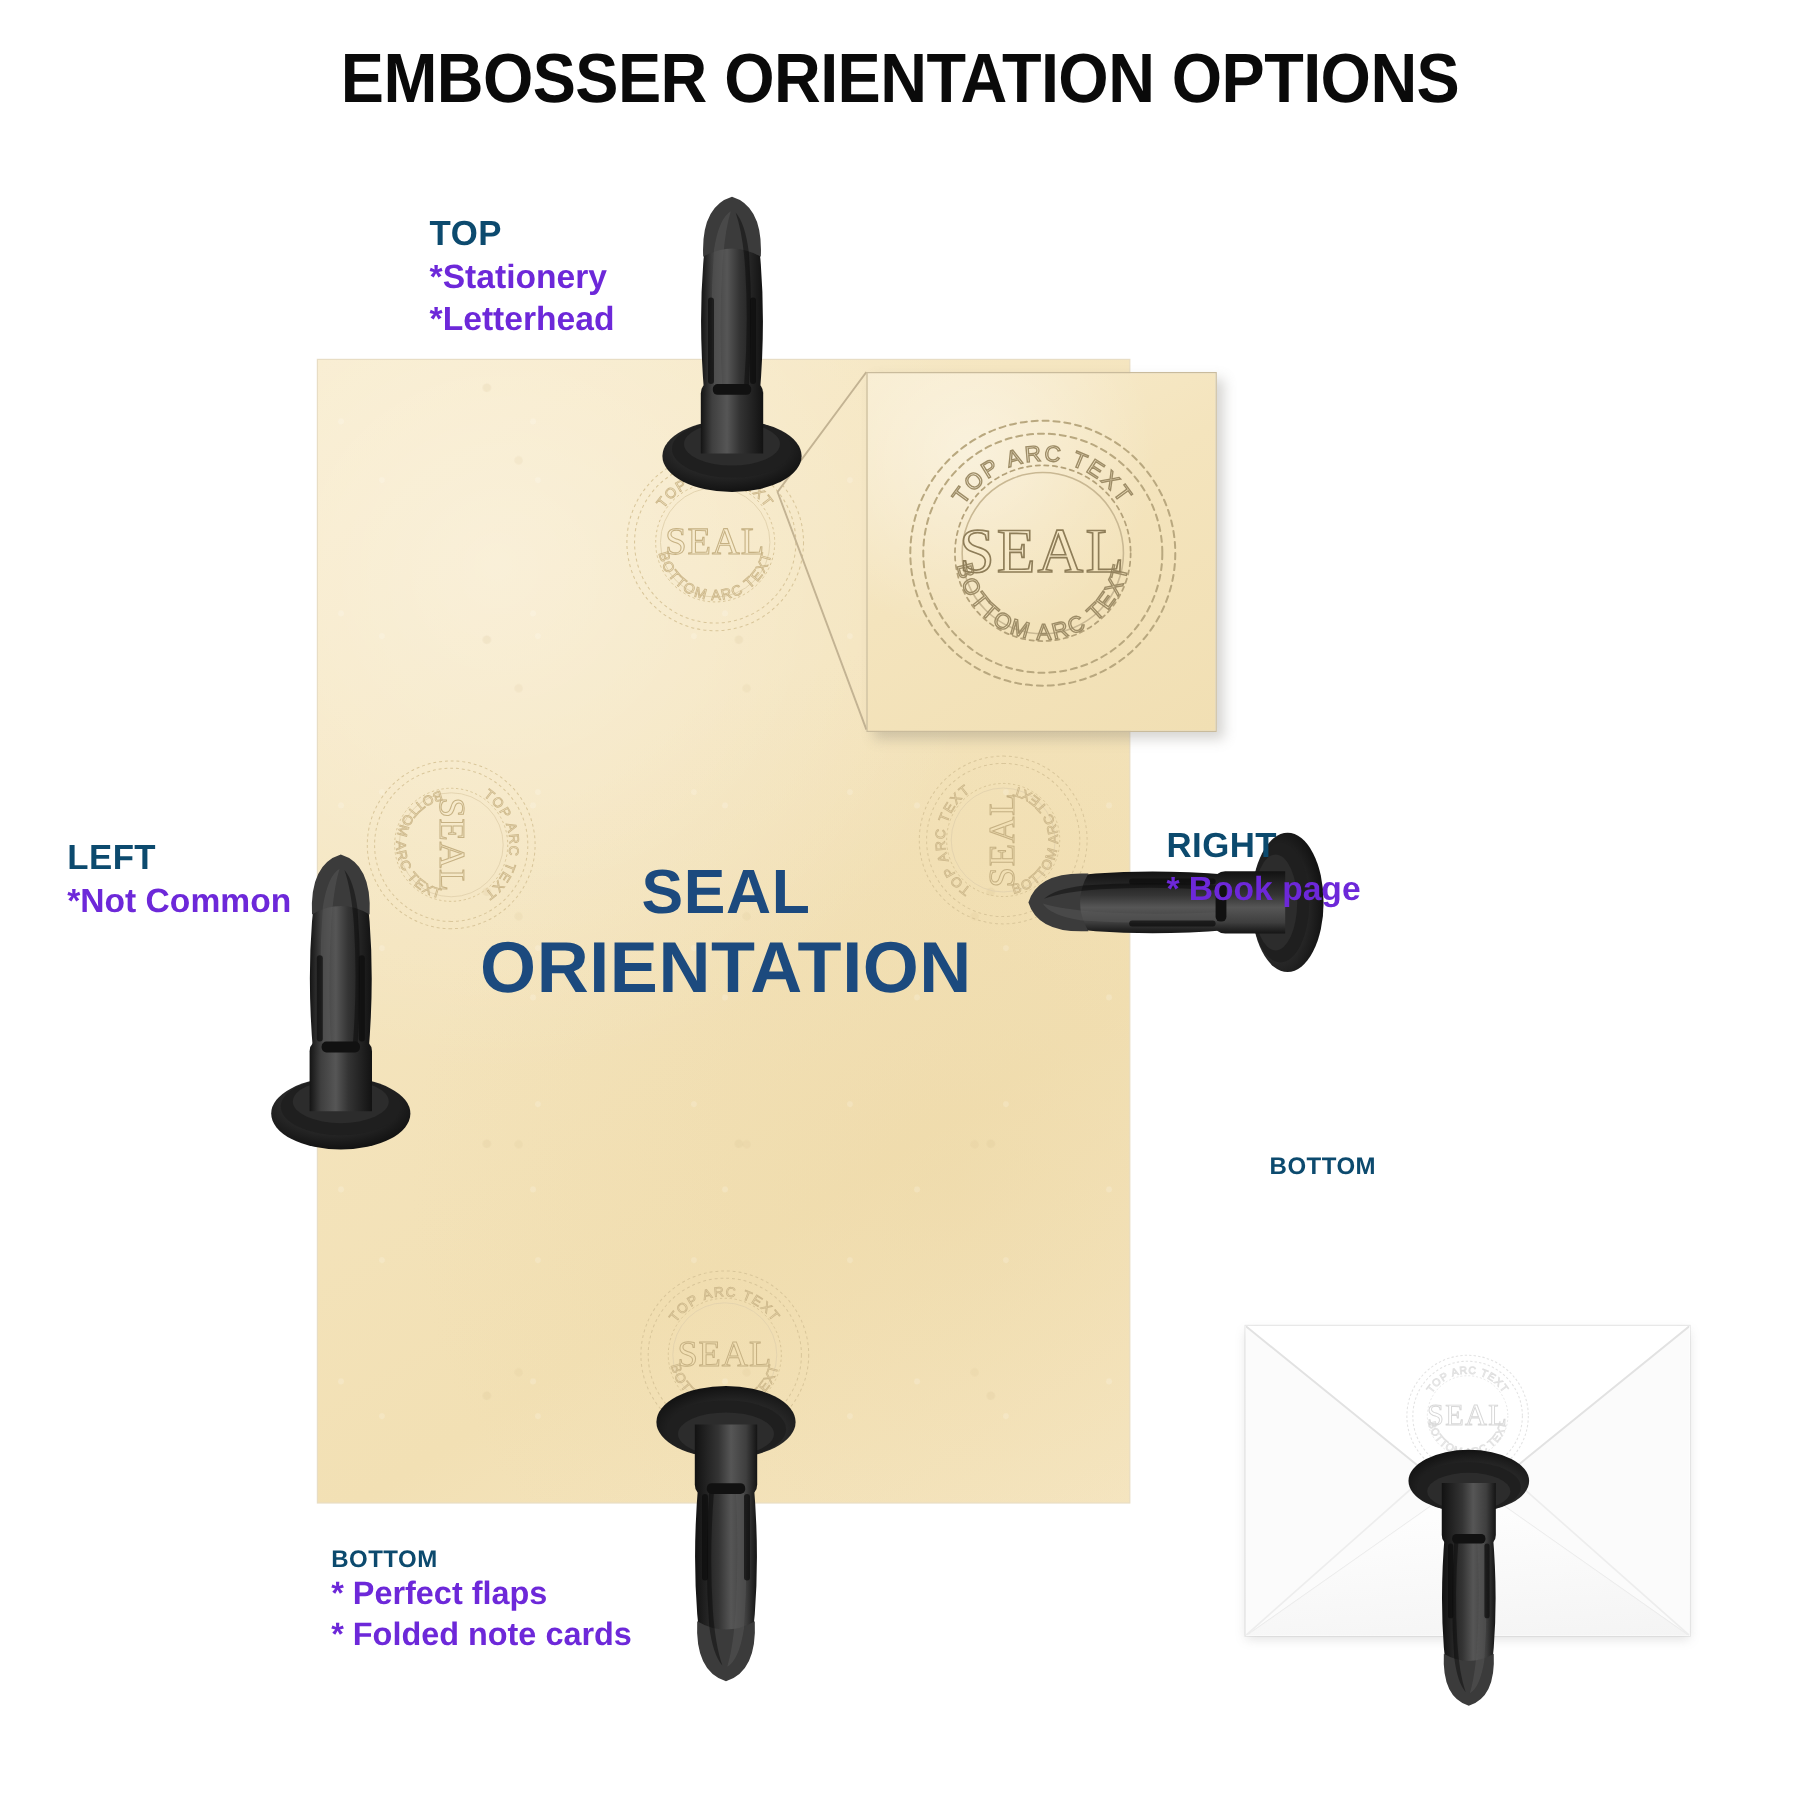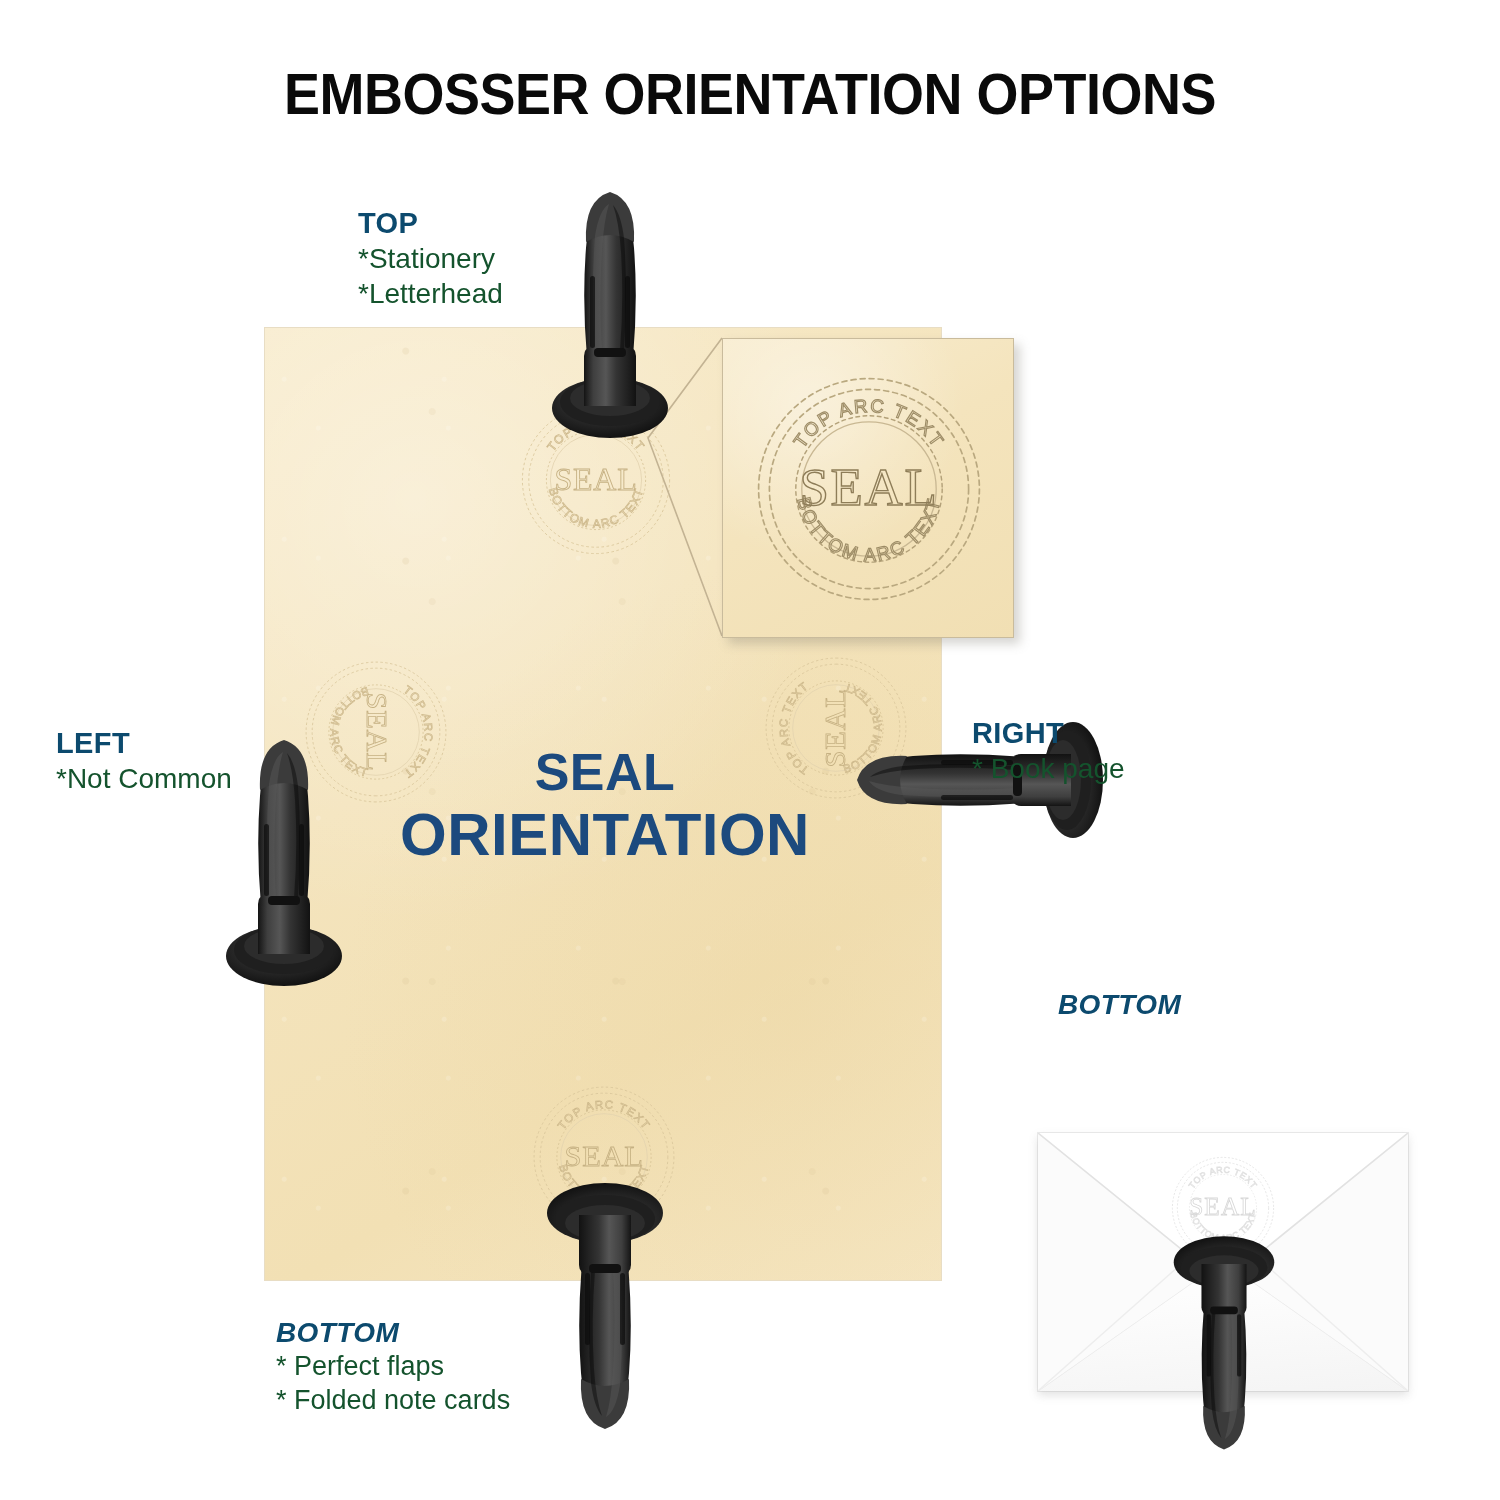--- a/index.html
+++ b/index.html
@@ -2,45 +2,45 @@
 <html><head>
 <meta charset="utf-8">
 <style>
   * { box-sizing: border-box; margin: 0; padding: 0; }
   html, body {
     width: 1500px; height: 1500px;
     background: #ffffff;
     font-family: "Liberation Sans", sans-serif;
     overflow: hidden;
   }
-  #stage { position: relative; width: 1500px; height: 1068px; background: #fff; margin-top: 28px; }
+  #stage { position: relative; width: 1500px; height: 1068px; background: #fff; }
 
   
   .title {
     position: absolute; left: 0; top: 32px; width: 1500px;
     text-align: center;
     font-family: "Liberation Sans", sans-serif;
     font-weight: bold;
     font-size: 58px;
     letter-spacing: -0.5px;
     color: #0a0a0a;
     transform: scaleX(0.93);
   }
 
   
   .callout { position: absolute; }
   .callout .hdr {
     font-weight: bold; font-size: 29px; color: #0c4a6e;
     letter-spacing: 0.4px; line-height: 1.22;
   }
   .callout .ln {
-    font-weight: normal; font-size: 28px; color: #14532d;
+    font-weight: bold; font-size: 28px; color: #6d28d9;
     line-height: 1.25; white-space: nowrap;
   }
-  .callout.big .hdr { font-size: 28px; font-style: italic; }
+  .callout.big .hdr { font-size: 20px; }
   .callout.big .ln { font-size: 27px; }
 
   #callout-top    { left: 358px; top: 178px; }
   #callout-left   { left: 56px;  top: 698px; }
   #callout-right  { left: 972px; top: 688px; }
   #callout-bottom-env { left: 1058px; top: 960px; }
   #callout-bottom-paper { left: 276px; top: 1288px; }
 
   
   #paper {

